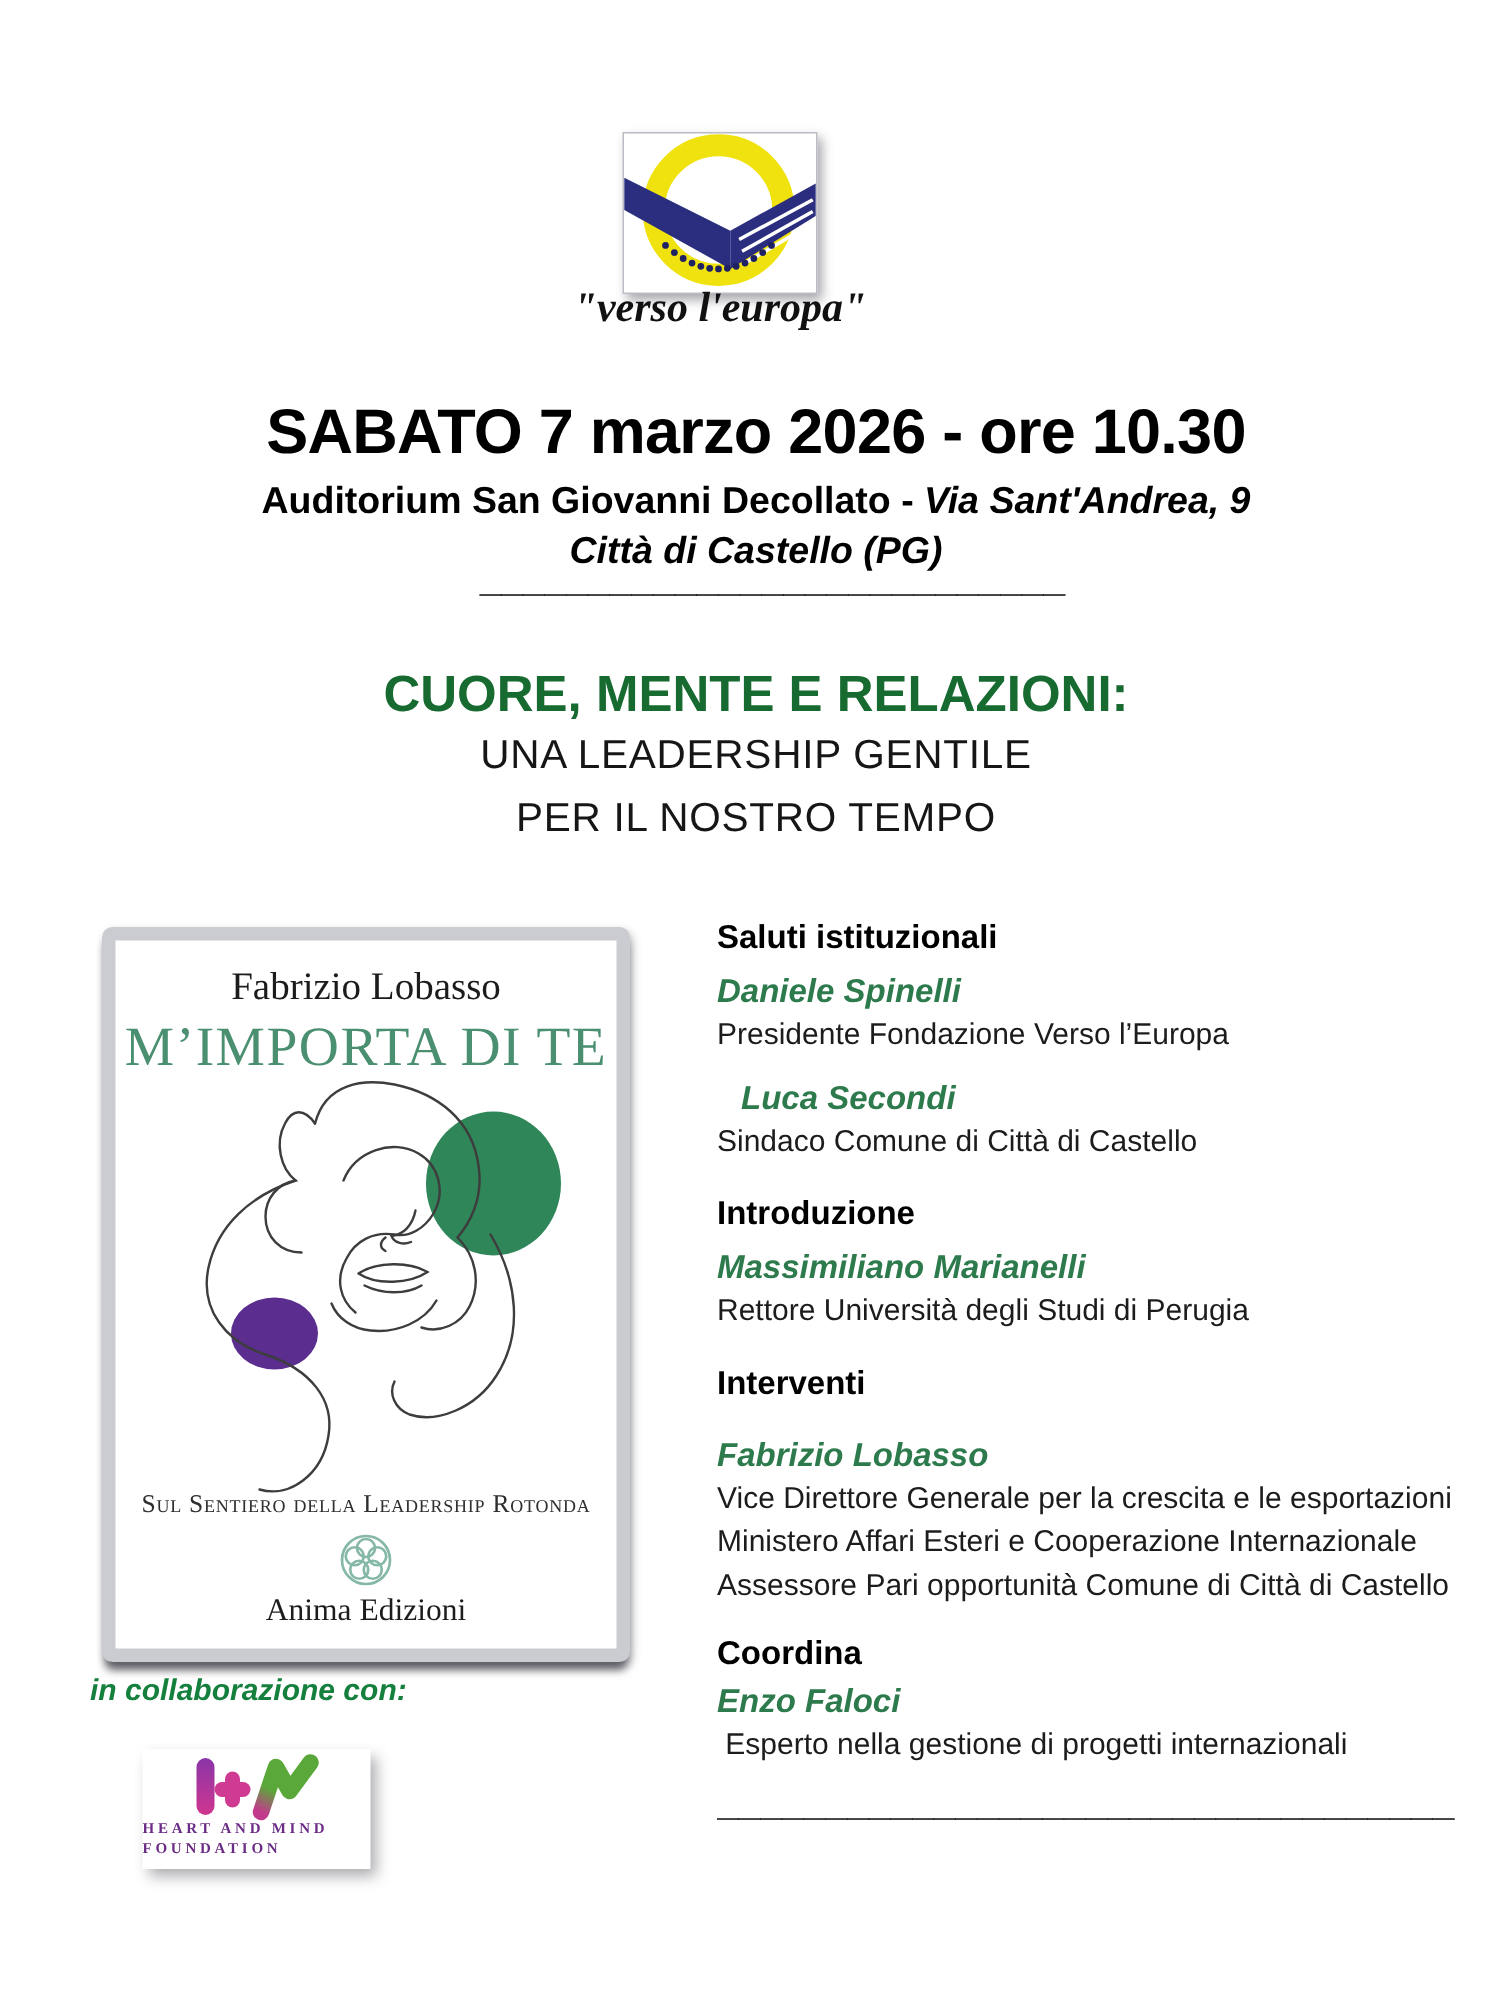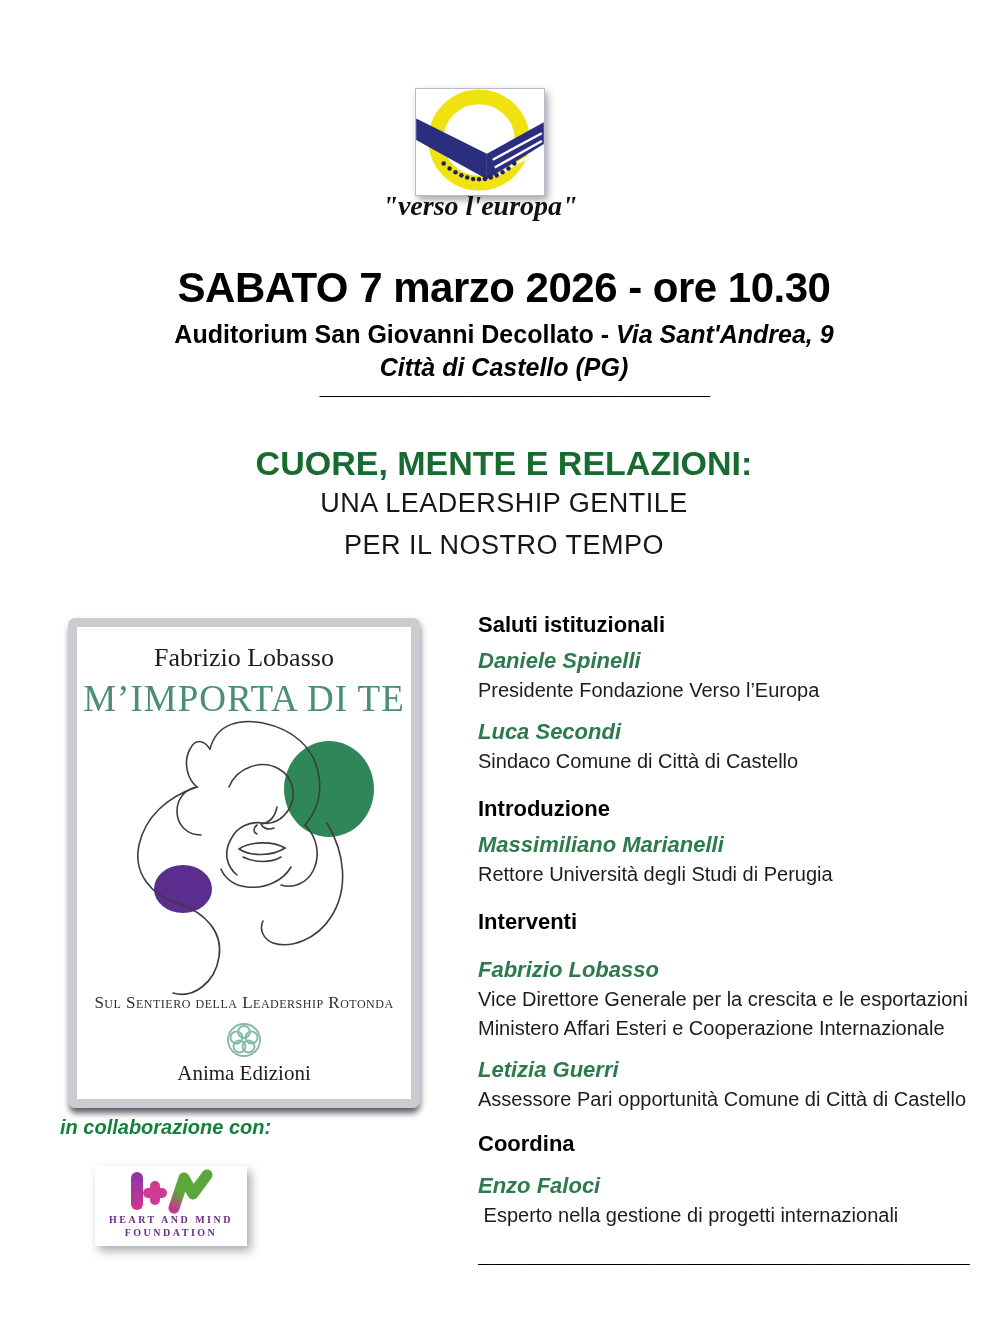--- a/index.html
+++ b/index.html
@@ -83,34 +83,34 @@
   .collab-label {
     position:absolute; left:60px; top:1116px;
     font-size:20px; font-weight:700; font-style:italic; color:#15803d;
   }
   .hm-logo {
     position:absolute; left:95px; top:1166px; width:152px; height:80px;
     background:#fff; box-shadow:4px 5px 9px rgba(70,70,80,.45);
   }
   .hm-mark { position:absolute; left:16px; top:2px; width:120px; height:46px; }
   .hm-text1, .hm-text2 {
-    position:absolute; left:0; right:0; text-align:center;
+    position:absolute; left:0; right:0; text-align:left;
     font-family:"Liberation Serif", serif; font-weight:700; color:#6b2c85;
   }
   .hm-text1 { top:48px; font-size:10px; letter-spacing:2.5px; }
   .hm-text2 { top:61px; font-size:10px; letter-spacing:2.5px; }
   
   .program { position:absolute; left:478px; top:610px; width:516px; }
   .prog-heading { font-size:22px; font-weight:700; color:#000; line-height:30px; }
   .prog-name {
     font-size:22px; font-weight:700; font-style:italic; color:#2d7a4c;
     line-height:30px;
   }
   .prog-role { font-size:20px; color:#1c1c1c; line-height:29px; white-space:pre-wrap; }
-  .mt6 { margin-top:6px; } .mt8 { margin-top:12px; } .mt12 { margin-top:12px; }
+  .mt6 { margin-top:6px; } .mt8 { margin-top:2px; } .mt12 { margin-top:12px;margin-left:16px; }
   .mt18 { margin-top:18px; } .mt38 { margin-top:15px; }
   .divider-bottom {
     margin-top:8px; font-size:26px; font-weight:700; color:#000;
     white-space:nowrap; overflow:hidden; width:492px;
   }
 </style>
 </head>
 <body>
 
 <div class="page">
@@ -218,21 +218,20 @@
     <div class="prog-role">Sindaco Comune di Città di Castello</div>
 
     <div class="prog-heading mt18">Introduzione</div>
     <div class="prog-name mt6">Massimiliano Marianelli</div>
     <div class="prog-role">Rettore Università degli Studi di Perugia</div>
 
     <div class="prog-heading mt18">Interventi</div>
     <div class="prog-name mt18">Fabrizio Lobasso</div>
     <div class="prog-role">Vice Direttore Generale per la crescita e le esportazioni</div>
     <div class="prog-role">Ministero Affari Esteri e Cooperazione Internazionale</div>
-    <div class="prog-name mt12">Letizia Guerri</div>
     <div class="prog-role">Assessore Pari opportunità Comune di Città di Castello</div>
 
     <div class="prog-heading mt38">Coordina</div>
     <div class="prog-name mt8">Enzo Faloci</div>
     <div class="prog-role"> Esperto nella gestione di progetti internazionali</div>
 
     <div class="divider-bottom">__________________________________</div>
   </div>
 
 </div>

